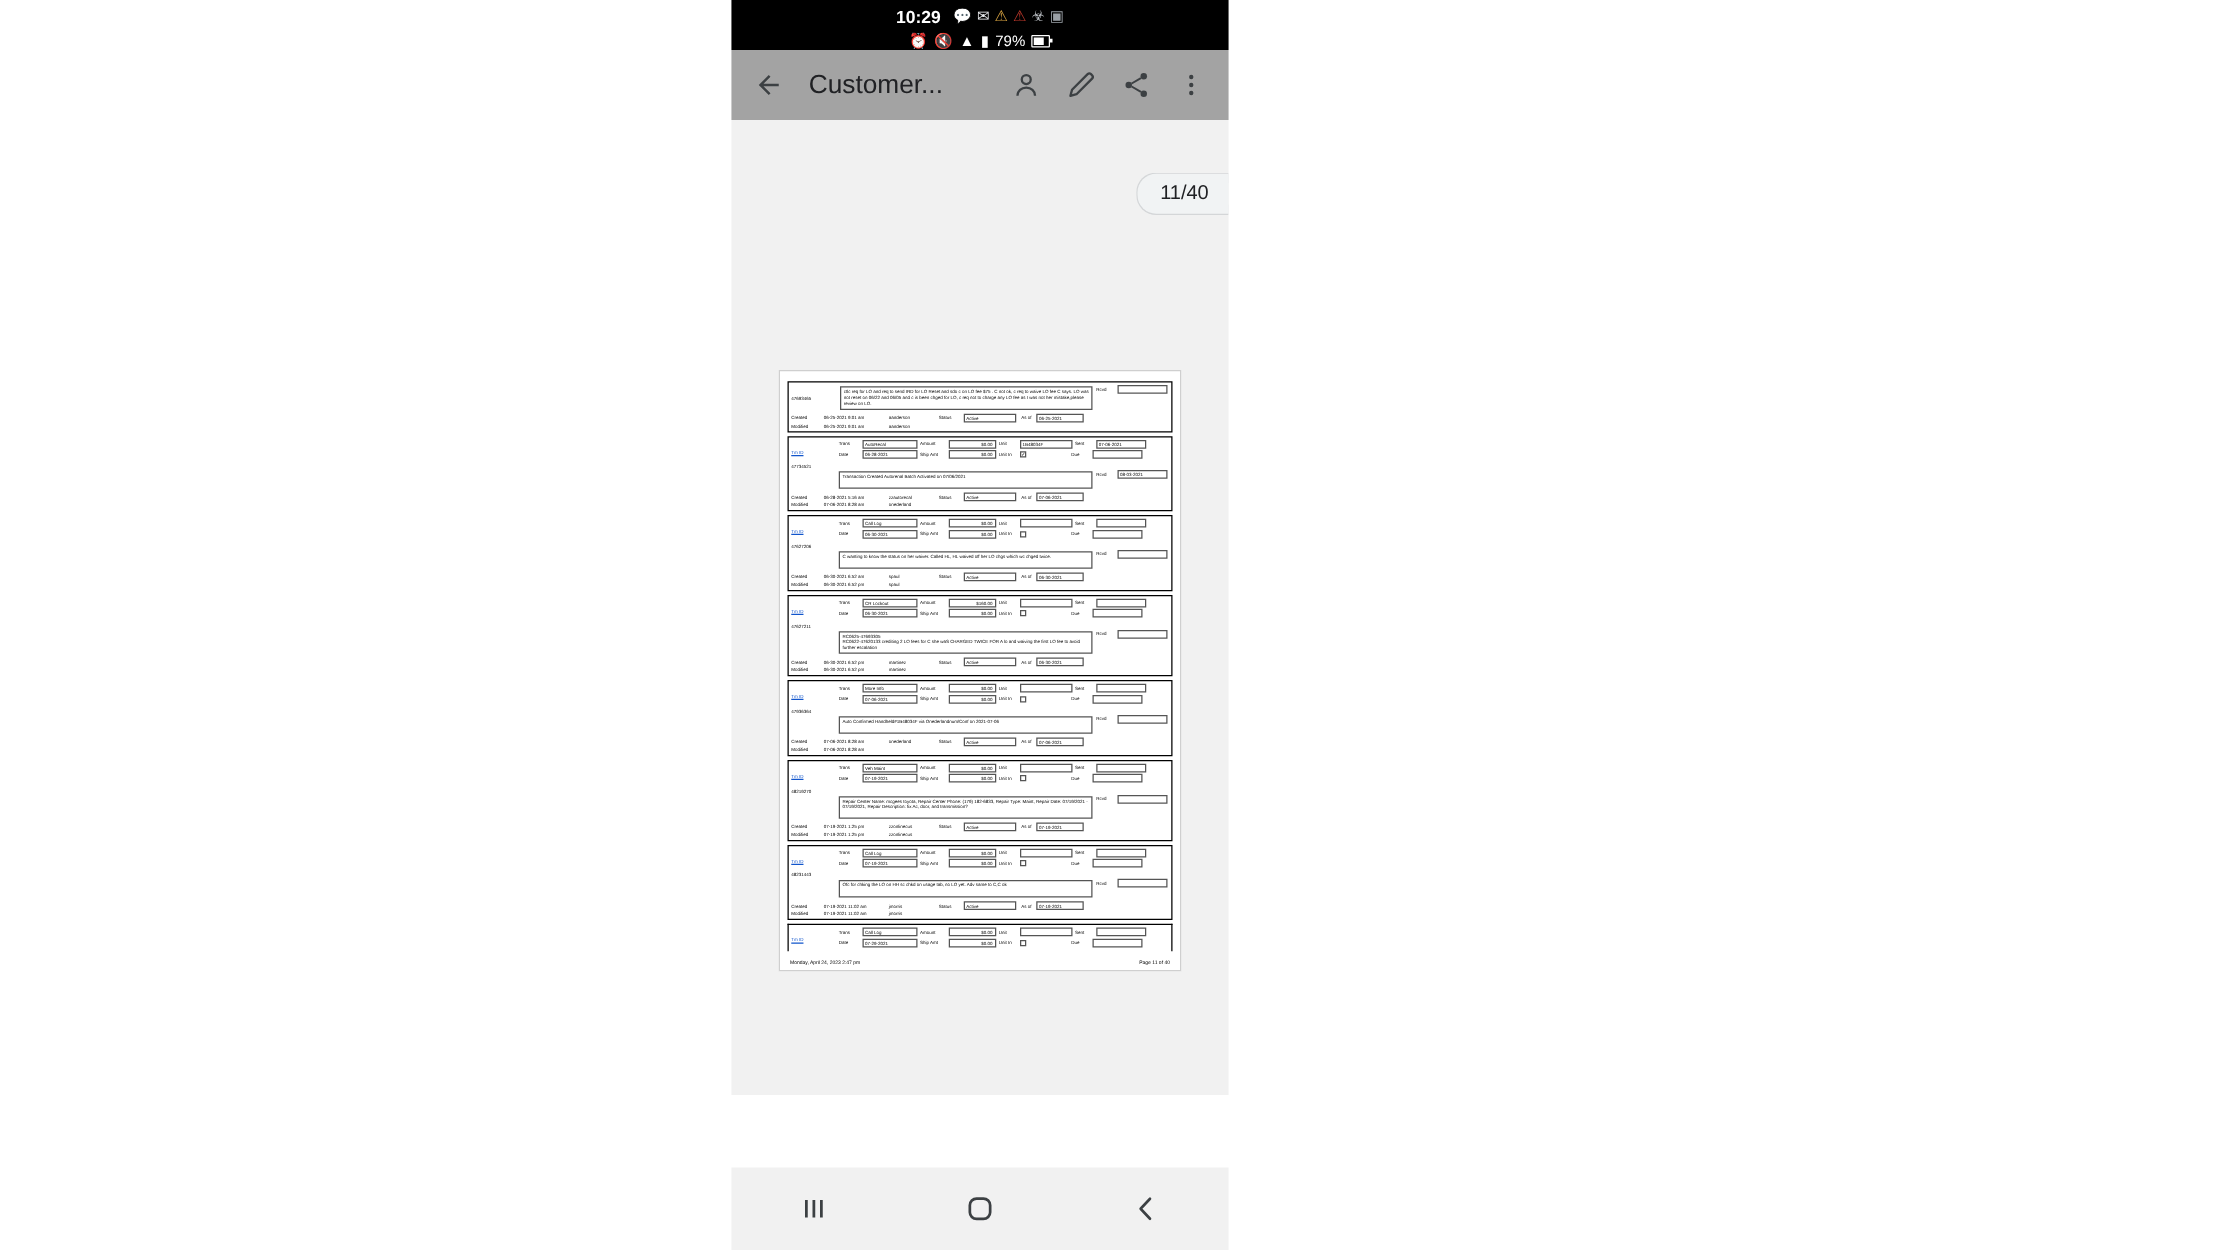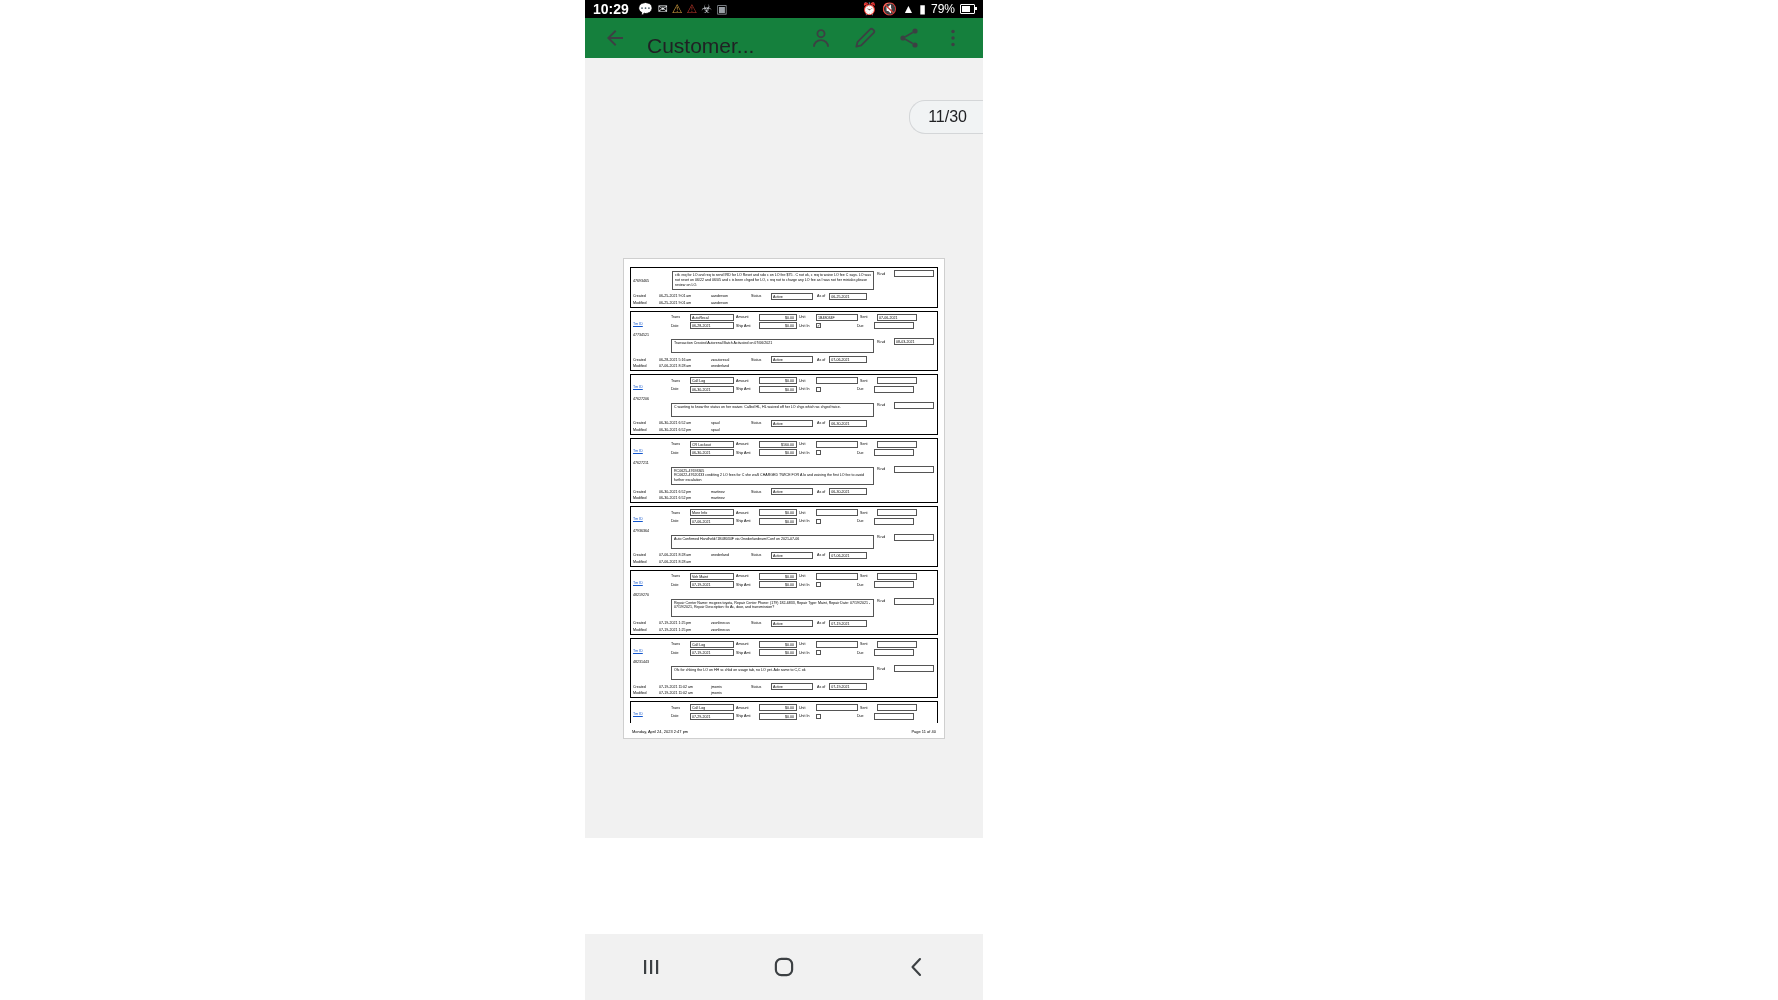--- a/index.html
+++ b/index.html
@@ -15,28 +15,29 @@
     position: absolute;
     left: 585px;
     top: 0;
     width: 398px;
     height: 1000px;
     background: #ffffff;
     overflow: hidden;
   }
   
   .statusbar {
-    height: 18px;
+    height: 40px;
     background: #000000;
     color: #ffffff;
     display: flex;
     align-items: center;
     font-size: 13px;
     padding: 0 8px;
     box-sizing: border-box;
+    flex-direction: column;
   }
   .status-time { font-weight: bold; font-size: 14px; margin-right: 6px; }
   .status-icons-left { display: flex; align-items: center; gap: 4px; flex: 1; }
   .status-icons-right { display: flex; align-items: center; gap: 5px; }
   .sicon { display: inline-block; line-height: 1; font-size: 12px; }
   .sicon.chat { color: #e8eaed; }
   .sicon.gmail { color: #e8eaed; }
   .sicon.warn { color: #d9a441; }
   .sicon.warn2 { color: #c0392b; }
   .sicon.droid { color: #bdc1c6; }
@@ -53,24 +54,24 @@
     content: "";
     position: absolute;
     right: -3px; top: 2px;
     width: 2px; height: 3px;
     background: #ffffff;
   }
   .batt-fill { position: absolute; left: 1px; top: 1px; bottom: 1px; width: 8px; background: #ffffff; }
 
   
   .appbar {
-    height: 40px;
-    background: #15803d;
+    height: 56px;
+    background: #a3a3a3;
     display: flex;
-    align-items: flex-end;
+    align-items: center;
     padding: 0 10px;
     box-sizing: border-box;
     gap: 4px;
   }
   .appbar-title {
     font-size: 21px;
     color: #202124;
     margin-left: 8px;
     margin-right: auto;
     white-space: nowrap;
@@ -283,21 +284,21 @@
       <svg width="22" height="22" viewBox="0 0 24 24">
           <circle cx="12" cy="5" r="1.9" fill="currentColor"></circle>
           <circle cx="12" cy="12" r="1.9" fill="currentColor"></circle>
           <circle cx="12" cy="19" r="1.9" fill="currentColor"></circle>
         </svg>
     </div>
   </div>
 
   <div class="viewer">
 
-    <div class="page-indicator">11/30</div>
+    <div class="page-indicator">11/40</div>
 
     <div class="doc-wrap">
       <div class="doc-page">
 
         <div class="rec">
           <div class="rowline">
             <div class="notebox noborder" style="margin-left:0; width:36px; border:none;">
               <span class="tmid-num">47693465</span>
             </div>
             <div class="notebox" style="margin-left:0; flex:1; min-height:18px;">ctlc req for LO and req to send IRD for LO Reset and sdo c on LO fee $75 .  C not ok, c req to waive LO fee C says. LO was not reset on 06/22  and 06/05 and c is been chged for LO, c req not to charge any LO fee as I was not her mistake,please review on LO.</div>

